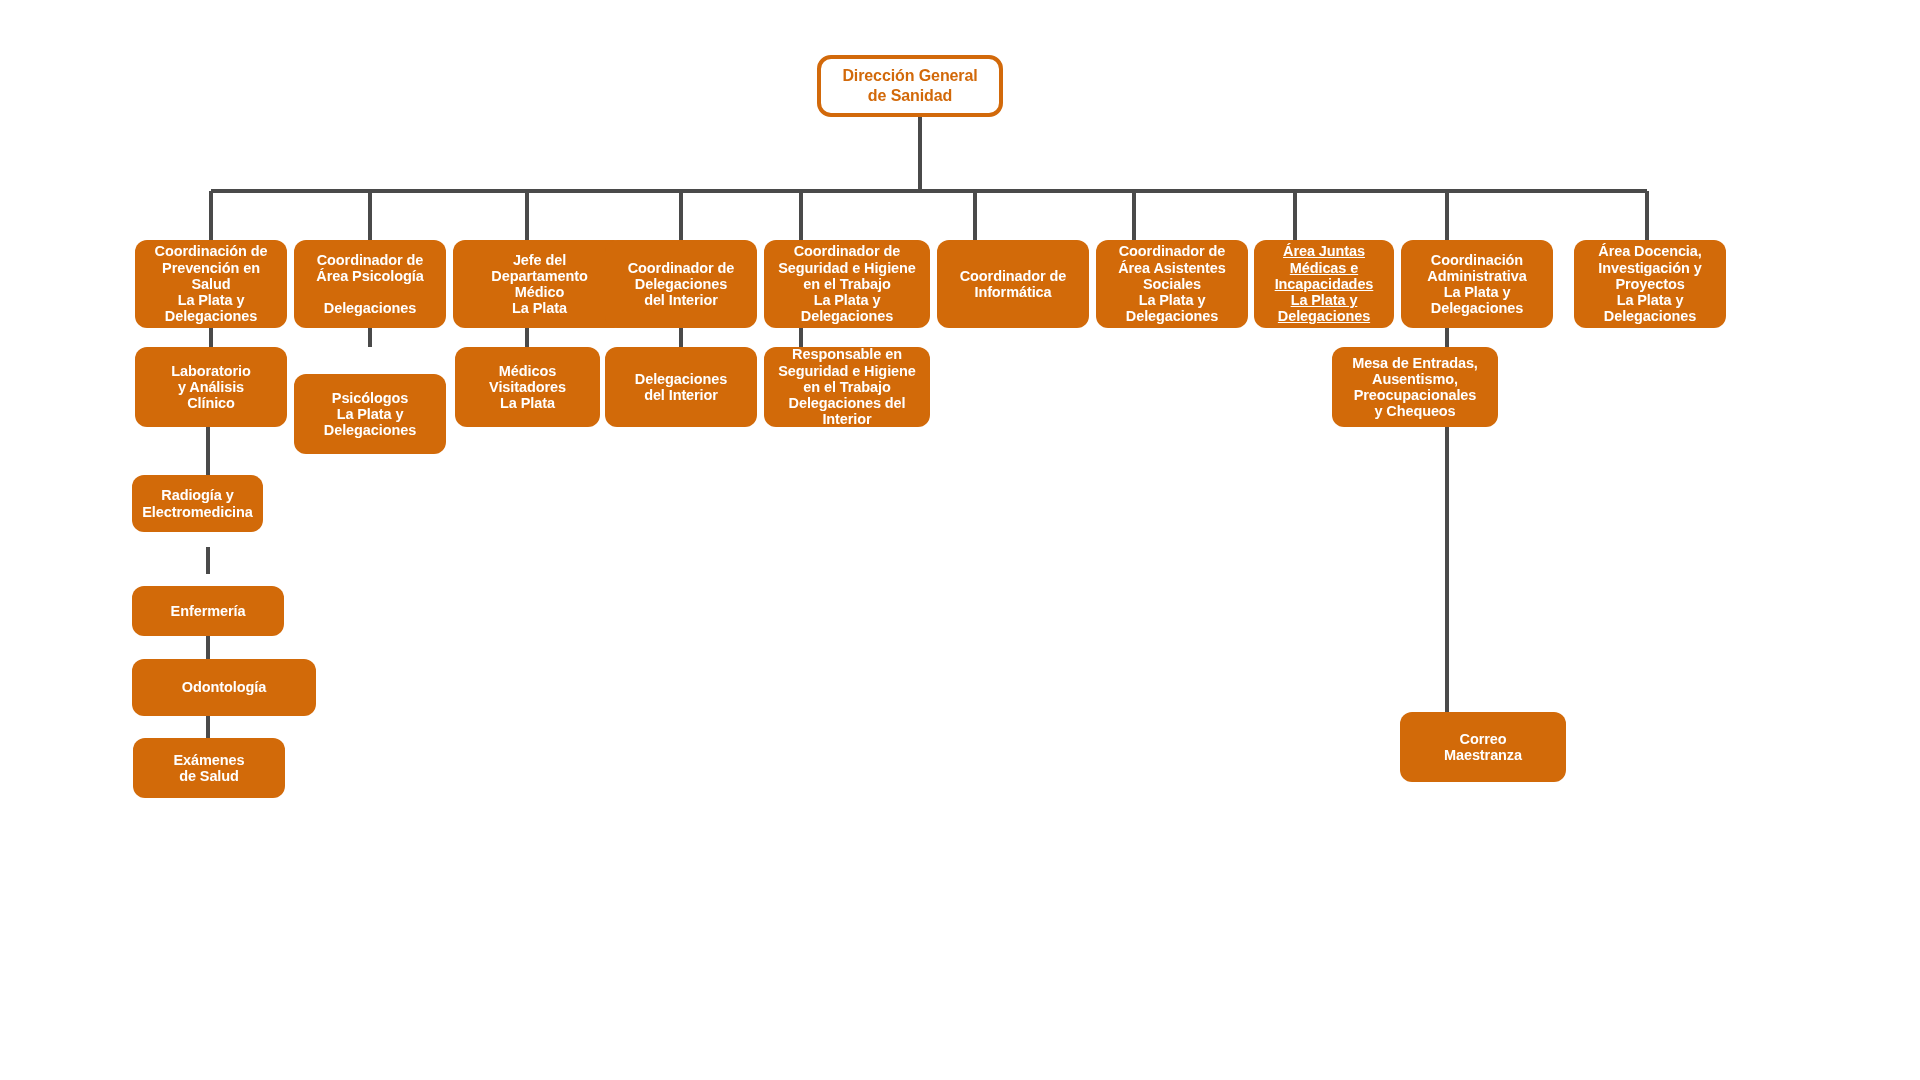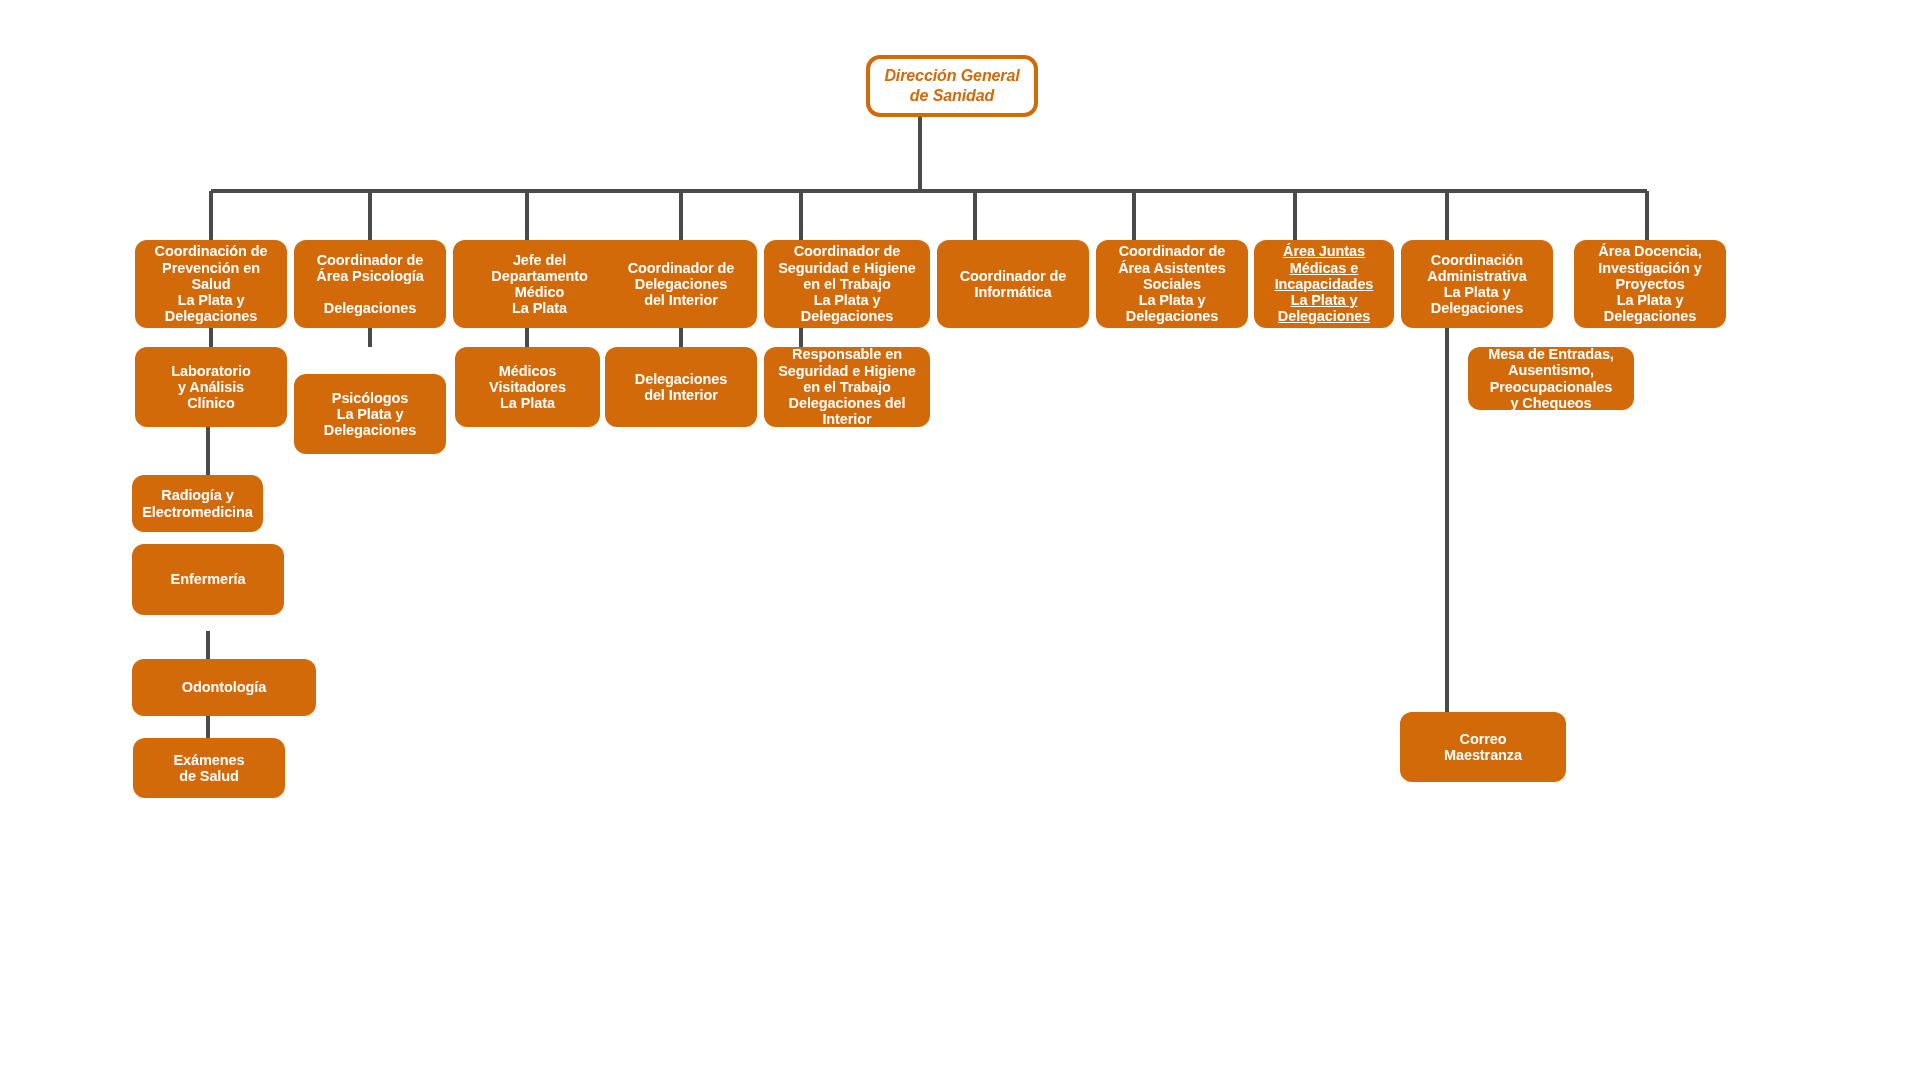--- a/index.html
+++ b/index.html
@@ -84,21 +84,21 @@
       <line x1="801" y1="328" x2="801" y2="347" stroke="#4a4a4a" stroke-width="4"></line>
       <line x1="1447" y1="328" x2="1447" y2="347" stroke="#4a4a4a" stroke-width="4"></line>
       <line x1="208" y1="427" x2="208" y2="490" stroke="#4a4a4a" stroke-width="4"></line>
       <line x1="208" y1="547" x2="208" y2="574" stroke="#4a4a4a" stroke-width="4"></line>
       <line x1="208" y1="631" x2="208" y2="659" stroke="#4a4a4a" stroke-width="4"></line>
       <line x1="208" y1="716" x2="208" y2="738" stroke="#4a4a4a" stroke-width="4"></line>
       <line x1="1447" y1="347" x2="1447" y2="712" stroke="#4a4a4a" stroke-width="4"></line>
     </svg>
 
   <div id="node-layer">
-      <div class="node root" style="left: 866px; top: 55px; width: 172px; height: 62px; font-style: italic;">
+      <div class="node root" style="left: 817px; top: 55px; width: 186px; height: 62px;">
         <span class="node-label">Dirección General
 de Sanidad</span>
       </div>
       <div class="node" style="left: 135px; top: 240px; width: 152px; height: 88px;">
         <span class="node-label">Coordinación de
 Prevención en
 Salud
 La Plata y
 Delegaciones</span>
       </div>
@@ -176,31 +176,31 @@
         <span class="node-label">Delegaciones
 del Interior</span>
       </div>
       <div class="node" style="left: 764px; top: 347px; width: 166px; height: 80px;">
         <span class="node-label">Responsable en
 Seguridad e Higiene
 en el Trabajo
 Delegaciones del
 Interior</span>
       </div>
-      <div class="node" style="left: 1468px; top: 347px; width: 166px; height: 63px;">
+      <div class="node" style="left: 1332px; top: 347px; width: 166px; height: 80px;">
         <span class="node-label">Mesa de Entradas,
 Ausentismo,
 Preocupacionales
 y Chequeos</span>
       </div>
       <div class="node" style="left: 132px; top: 475px; width: 131px; height: 57px;">
         <span class="node-label">Radiogía y
 Electromedicina</span>
       </div>
-      <div class="node" style="left: 132px; top: 544px; width: 152px; height: 71px;">
+      <div class="node" style="left: 132px; top: 586px; width: 152px; height: 50px;">
         <span class="node-label">Enfermería</span>
       </div>
       <div class="node" style="left: 132px; top: 659px; width: 184px; height: 57px;">
         <span class="node-label">Odontología</span>
       </div>
       <div class="node" style="left: 133px; top: 738px; width: 152px; height: 60px;">
         <span class="node-label">Exámenes
 de Salud</span>
       </div>
       <div class="node" style="left: 1400px; top: 712px; width: 166px; height: 70px;">

